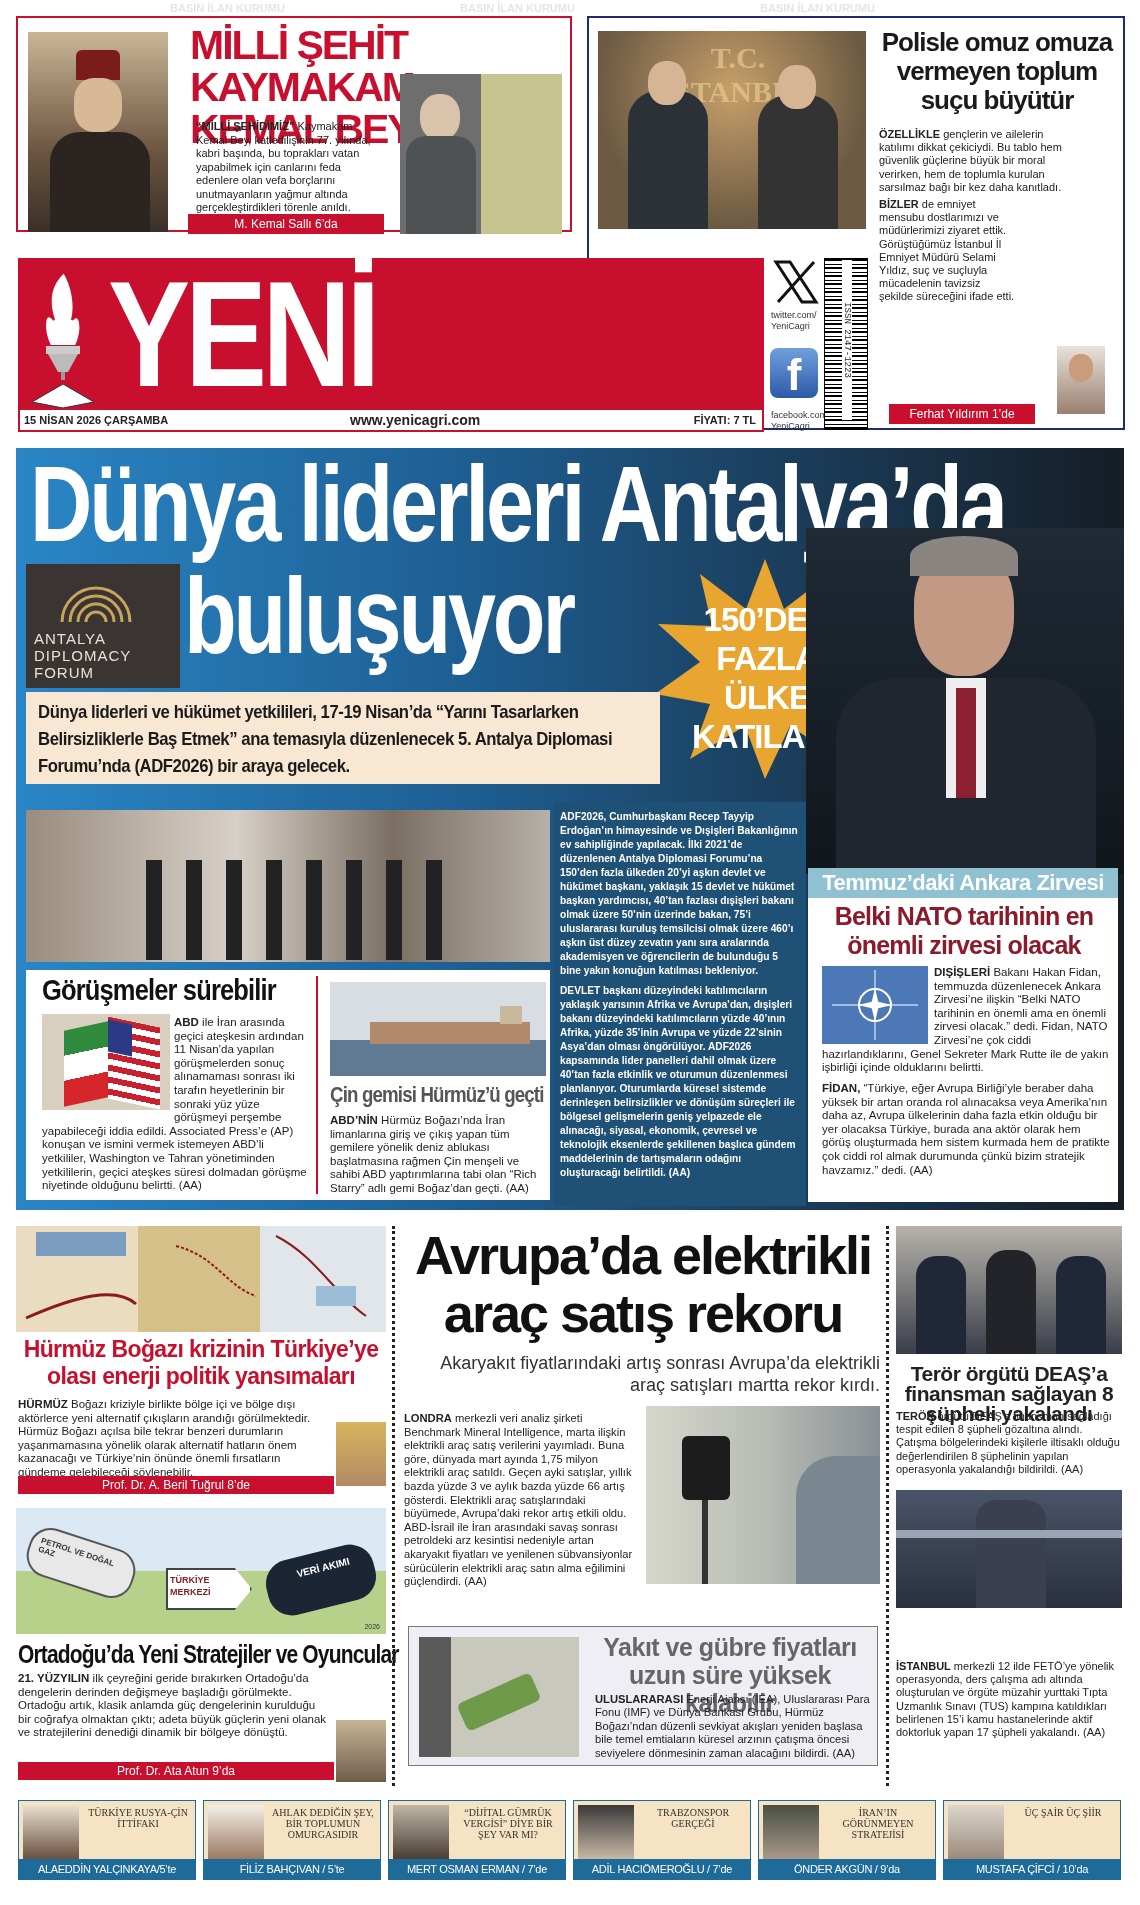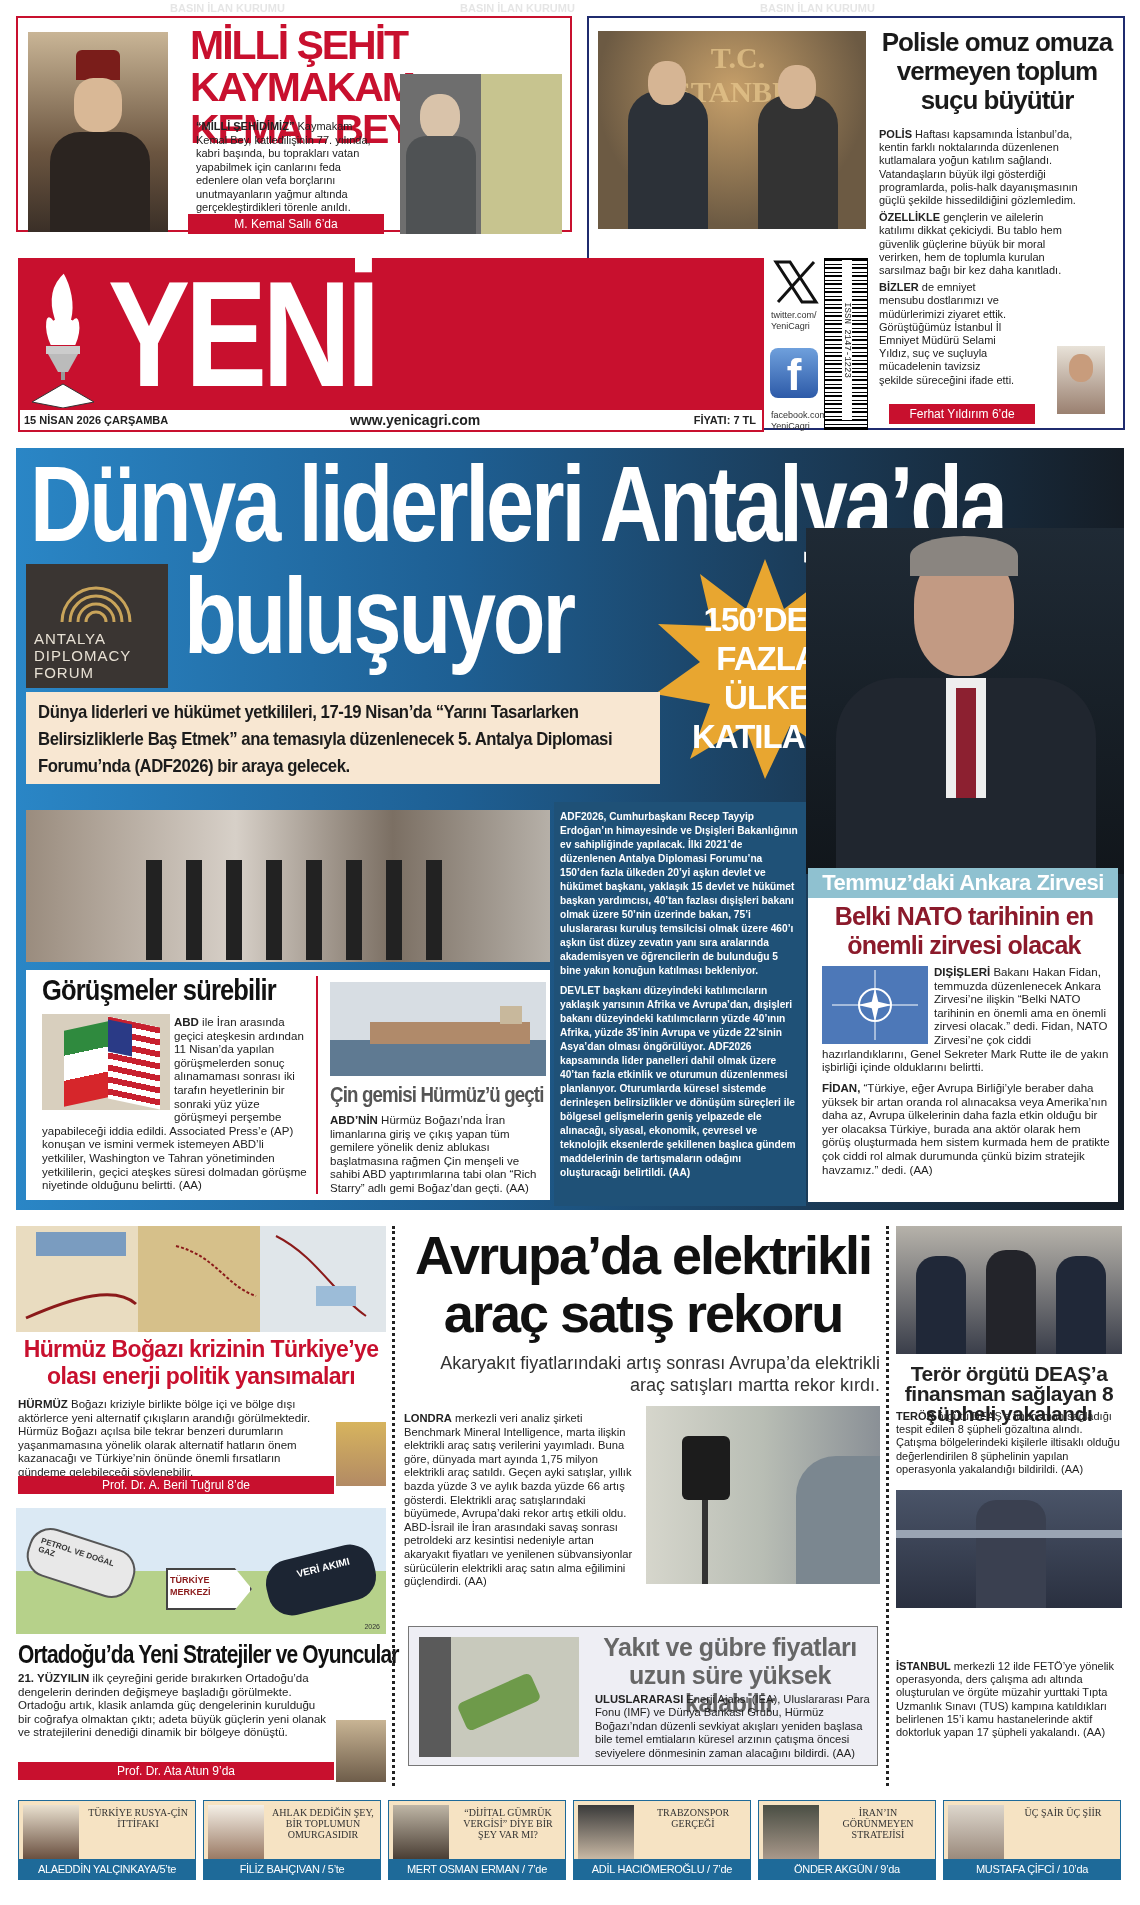--- a/index.html
+++ b/index.html
@@ -54,28 +54,27 @@
 <div id="top-right" class="abs">
   <div class="photo" style="left:9px;top:13px;width:268px;height:198px;background:radial-gradient(circle at 50% 30%,#c7a06a,#6c5a43 70%)">
     <div style="position:absolute;left:40px;top:10px;width:200px;color:#e9c98f;font-family:'Liberation Serif',serif;font-weight:bold;font-size:30px;line-height:34px;text-align:center;opacity:.7">T.C. İSTANBUL</div>
     <div style="position:absolute;left:30px;top:60px;width:80px;height:140px;background:#2c3138;border-radius:30px 30px 0 0"></div>
     <div style="position:absolute;left:50px;top:30px;width:38px;height:44px;background:#d6b594;border-radius:45%"></div>
     <div style="position:absolute;left:160px;top:64px;width:80px;height:140px;background:#333;border-radius:30px 30px 0 0"></div>
     <div style="position:absolute;left:180px;top:34px;width:38px;height:44px;background:#d6b594;border-radius:45%"></div>
   </div>
   <div class="abs cond" style="left:290px;top:10px;width:236px;font-size:26px;line-height:29px;text-align:center;color:#1a1a1a">Polisle omuz omuza vermeyen toplum suçu büyütür</div>
   <div class="abs" style="left:290px;top:110px;width:200px">
-    <p class="body" style="font-size:11px;line-height:13.2px;margin-bottom:4px"><b>POLİS</b><span> Haftası kapsamında İstanbul’da, kentin farklı noktalarında düzenlenen kutlamalara yoğun katılım sağlandı. Vatandaşların büyük ilgi gösterdiği programlarda, polis-halk dayanışmasının güçlü şekilde hissedildiğini gözlemledim.</span></p>
     <p class="body" style="font-size:11px;line-height:13.2px;margin-bottom:4px"><b>ÖZELLİKLE</b><span> gençlerin ve ailelerin katılımı dikkat çekiciydi. Bu tablo hem güvenlik güçlerine büyük bir moral verirken, hem de toplumla kurulan sarsılmaz bağı bir kez daha kanıtladı.</span></p>
     <p class="body" style="font-size:11px;line-height:13.2px;width:138px"><b>BİZLER</b><span> de emniyet mensubu dostlarımızı ve müdürlerimizi ziyaret ettik. Görüştüğümüz İstanbul İl Emniyet Müdürü Selami Yıldız, suç ve suçluyla mücadelenin tavizsiz şekilde süreceğini ifade etti.</span></p>
   </div>
   <div class="photo" style="left:468px;top:328px;width:48px;height:68px;background:linear-gradient(180deg,#e8e2d8,#9a8070)">
     <div style="position:absolute;left:12px;top:8px;width:24px;height:28px;background:#c89c7c;border-radius:45%"></div>
   </div>
-  <div class="redbar" style="left:300px;top:386px;width:146px;height:20px;line-height:20px;font-size:12px">Ferhat Yıldırım 6’de</div>
+  <div class="redbar" style="left:300px;top:386px;width:146px;height:20px;line-height:20px;font-size:12px">Ferhat Yıldırım 1’de</div>
 </div>
 
 <div id="masthead" class="abs">
   <div class="mast-red">
     <svg width="70" height="140" style="position:absolute;left:8px;top:8px" viewBox="0 0 70 140">
       <path d="M36 4 C18 20 22 40 26 52 C16 40 14 60 22 78 L48 78 C56 60 52 42 44 52 C48 36 44 18 36 4Z" fill="#fff" stroke="#c8102e" stroke-width="2"></path>
       <rect x="18" y="78" width="34" height="8" fill="#ccc"></rect>
       <path d="M20 86 L50 86 L40 104 L30 104Z" fill="#bbb"></path>
       <rect x="33" y="104" width="4" height="8" fill="#999"></rect>
       <path d="M4 134 L35 116 L66 134 L35 140Z" fill="#fff" stroke="#333"></path>
@@ -97,21 +96,21 @@
 </div>
 <div class="abs" style="left:771px;top:310px;width:50px;font-size:9px;line-height:11px;color:#333">twitter.com/ YeniCagri</div>
 <div class="abs" style="left:770px;top:348px;width:48px;height:50px;border-radius:8px;background:linear-gradient(180deg,#6fa0dc,#2d5aa8);color:#fff;font-weight:bold;font-size:44px;text-align:center;line-height:54px;font-family:'Liberation Sans',sans-serif">f</div>
 <div class="abs" style="left:771px;top:410px;width:55px;font-size:9px;line-height:11px;color:#333">facebook.com/ YeniCagri</div>
 <div class="abs" style="left:824px;top:258px;width:44px;height:172px;border:1px solid #000;background:repeating-linear-gradient(0deg,#000 0 2px,#fff 2px 4px,#000 4px 5px,#fff 5px 8px);">
   <div style="position:absolute;left:-58px;top:76px;width:160px;transform:rotate(90deg);font-size:9px;font-family:'Liberation Mono',monospace;background:#fff;text-align:center">ISSN 2147-1223</div>
 </div>
 
 <div id="main" class="abs">
   <div class="cond" style="position:absolute;left:14px;top:0;color:#fff;font-size:108px;line-height:112px;letter-spacing:-4px;transform:scaleX(0.8);white-space:nowrap">Dünya liderleri Antalya’da</div>
-  <div class="photo" style="left:10px;top:116px;width:142px;height:124px;background:#3a3532">
+  <div class="photo" style="left:10px;top:116px;width:154px;height:124px;background:#3a3532">
     <svg width="80" height="50" viewBox="0 0 80 50" style="position:absolute;left:30px;top:10px">
       <path d="M6 48 A34 34 0 0 1 74 48" fill="none" stroke="#c9a45a" stroke-width="3"></path>
       <path d="M14 48 A26 26 0 0 1 66 48" fill="none" stroke="#c9a45a" stroke-width="3"></path>
       <path d="M22 48 A18 18 0 0 1 58 48" fill="none" stroke="#c9a45a" stroke-width="3"></path>
       <path d="M30 48 A10 10 0 0 1 50 48" fill="none" stroke="#c9a45a" stroke-width="3"></path>
     </svg>
     <div style="position:absolute;left:8px;top:66px;color:#e8e1d4;font-size:15px;line-height:17px;letter-spacing:1px">
       <div>ANTALYA</div>
       <div>DIPLOMACY</div>
       <div>FORUM</div>

